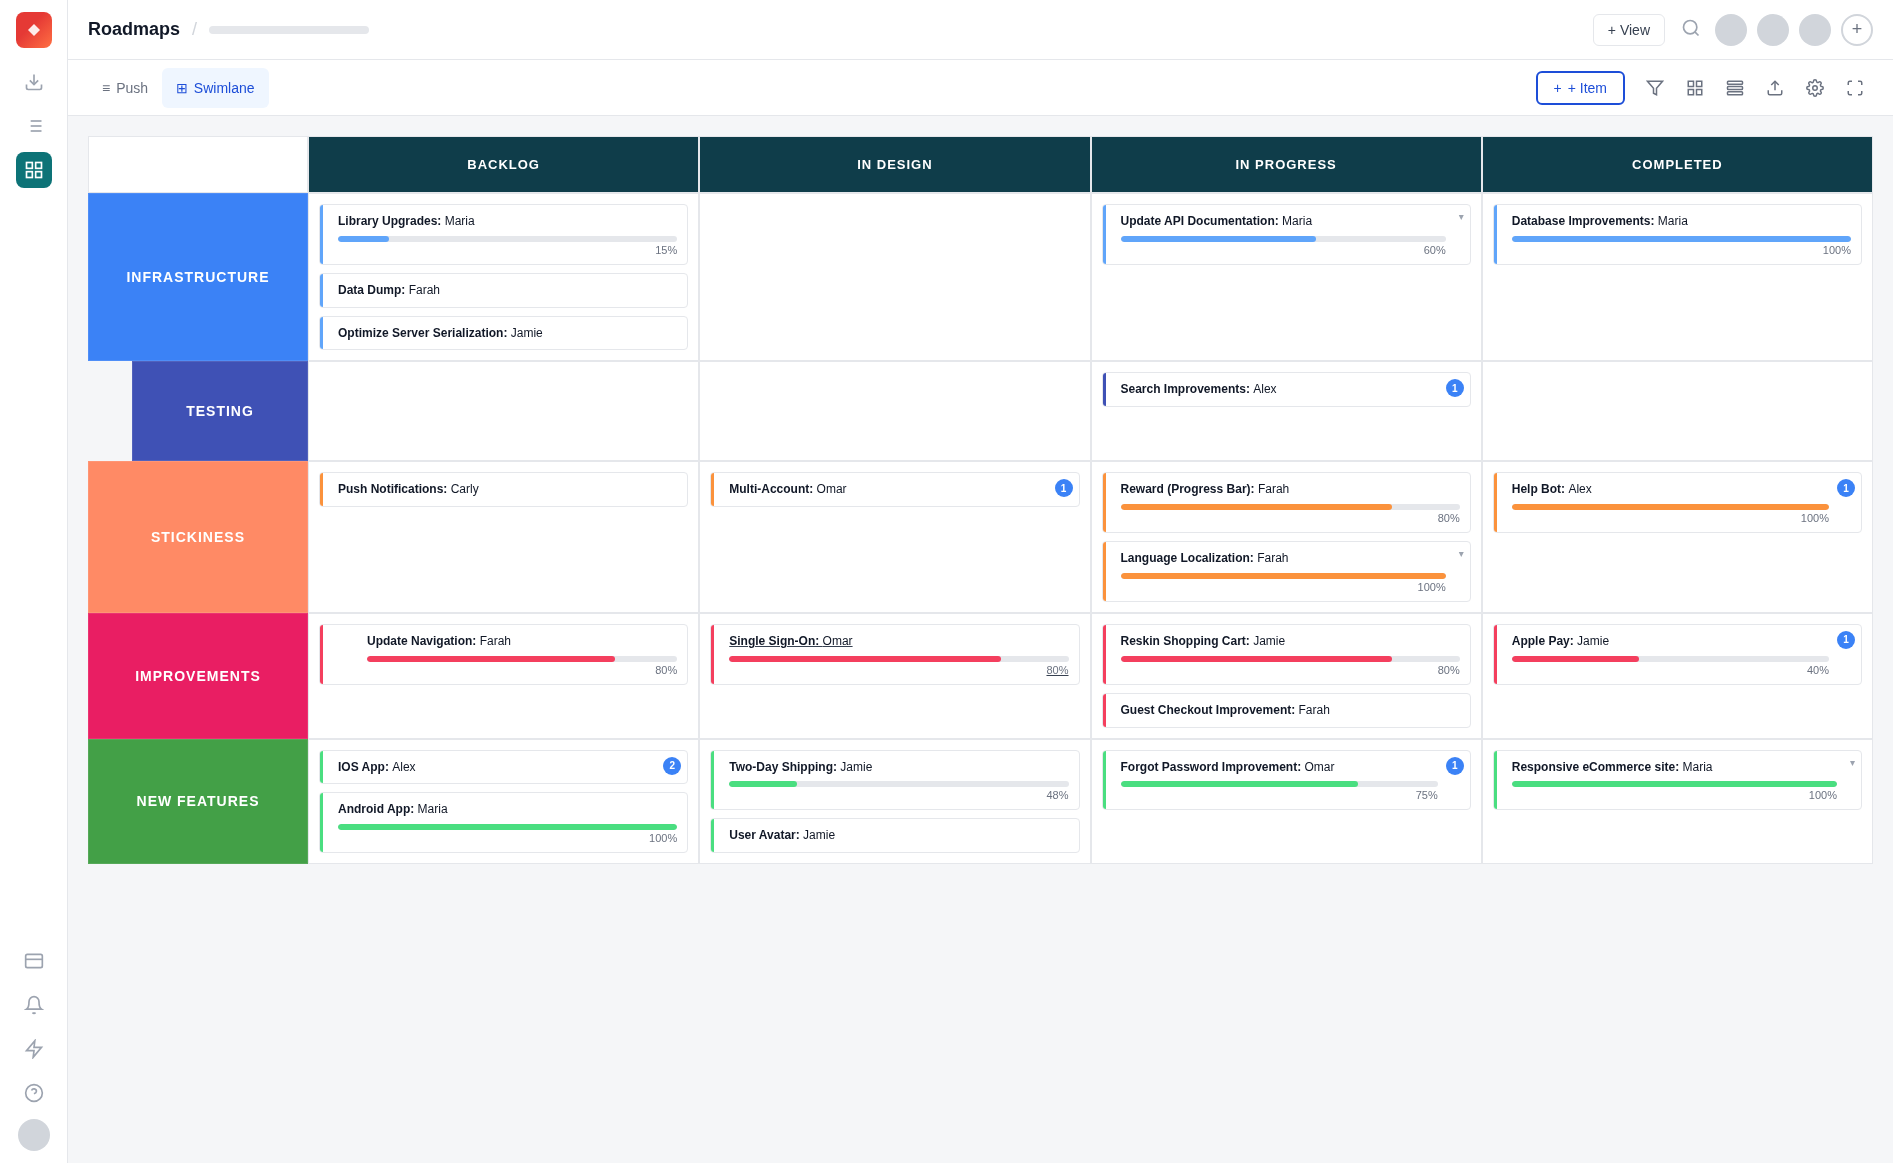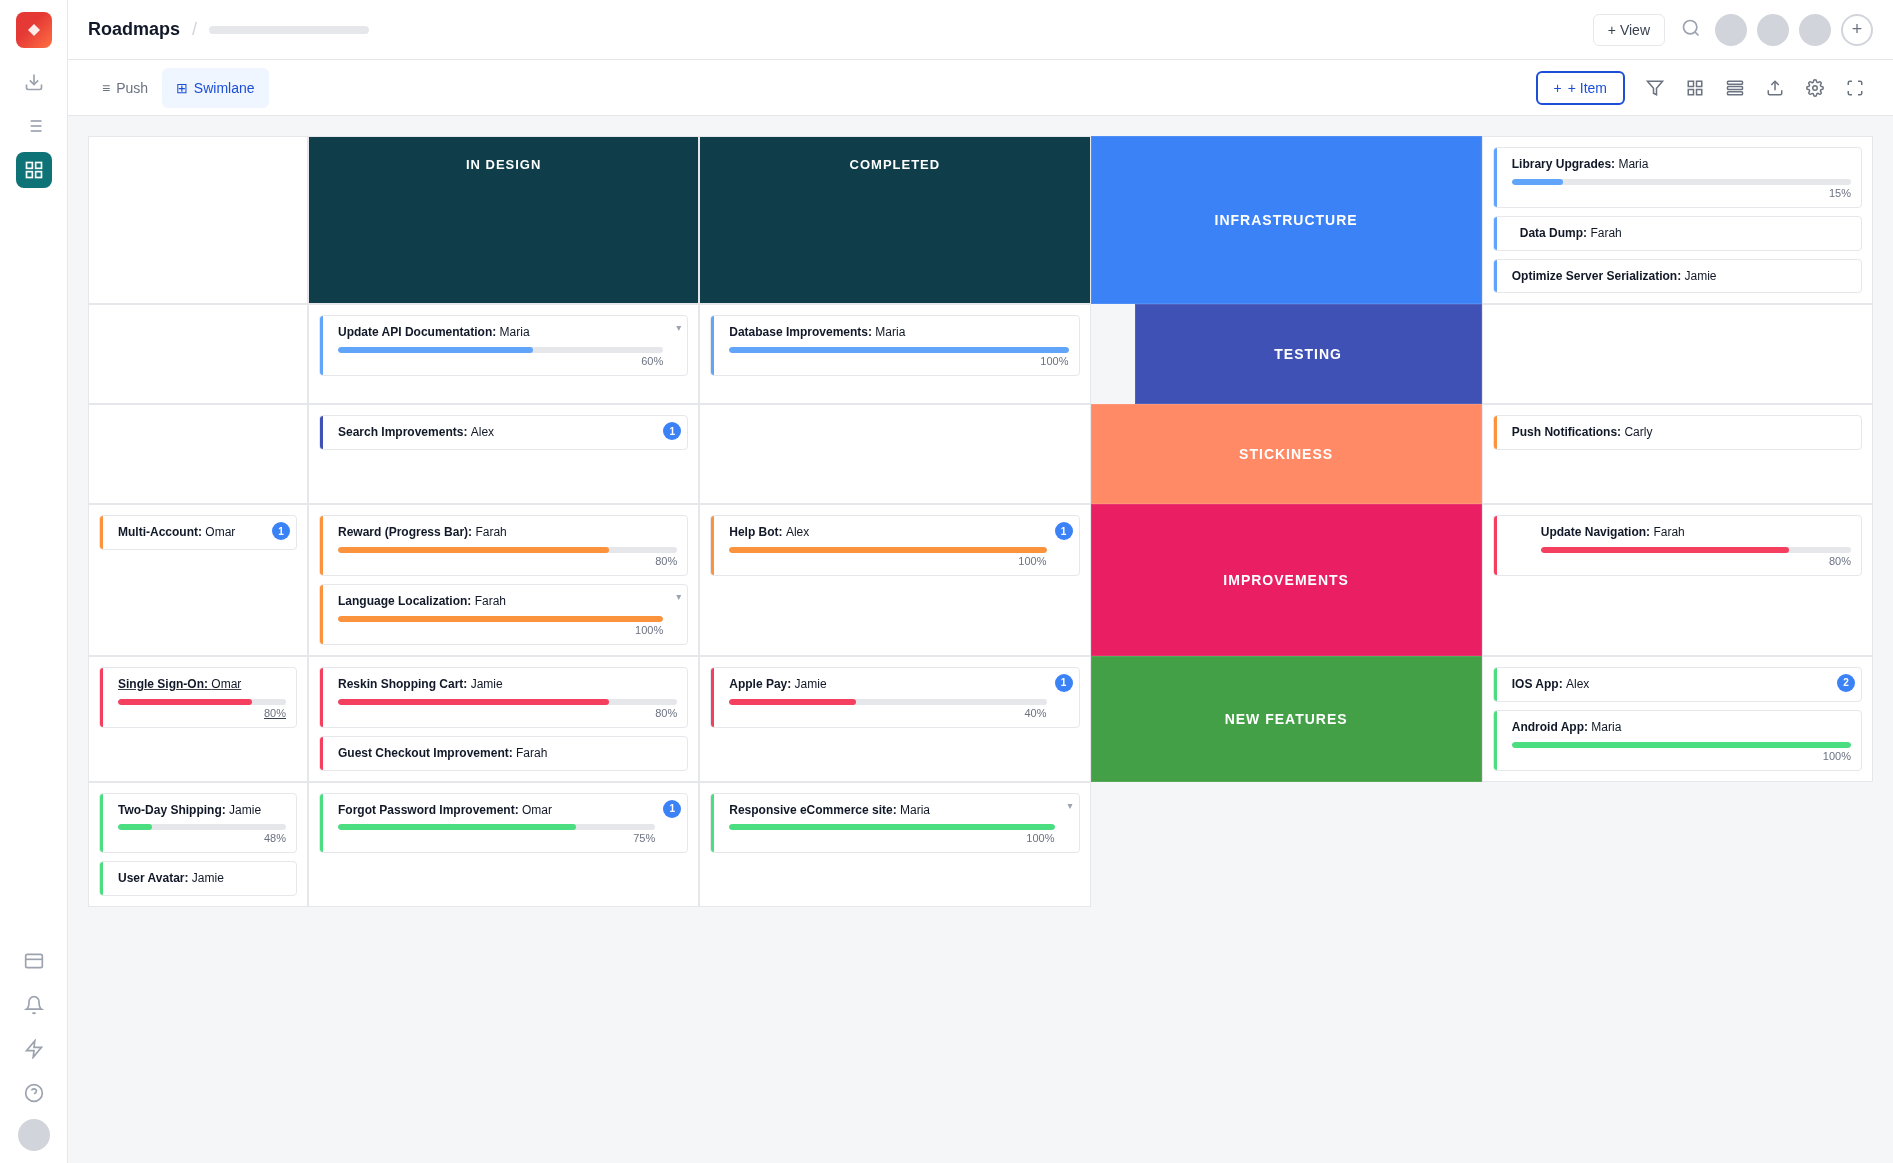--- a/index.html
+++ b/index.html
@@ -398,38 +398,40 @@
             <path d="M8 3H5a2 2 0 00-2 2v3m18 0V5a2 2 0 00-2-2h-3m0 18h3a2 2 0 002-2v-3M3 16v3a2 2 0 002 2h3"></path>
           </svg>
       </button>
     </div>
   </div>
 
   <div class="board">
     <div class="swimlane-grid">
 
       <div class="col-header-empty" style="background:#fff; border:1px solid #e5e7eb;"></div>
+      <div class="col-header">BACKLOG</div>
       <div class="col-header">IN DESIGN</div>
+      <div class="col-header">IN PROGRESS</div>
       <div class="col-header">COMPLETED</div>
 
       <div class="row-label infrastructure">INFRASTRUCTURE</div>
       <div class="cell">
         <div class="card">
           <div style="position:absolute;left:0;top:0;bottom:0;width:3px;background:#60a5fa;border-radius:4px 0 0 4px;"></div>
           <div style="padding-left:8px;">
             <div class="card-title"><span>Library Upgrades:</span> <span style="font-weight:400">Maria</span></div>
             <div class="progress-bar-bg">
                 <div class="progress-bar-fill" style="width:15%;background:#60a5fa;"></div>
               </div>
             <div class="progress-label">15%</div>
           </div>
         </div>
         <div class="card">
           <div style="position:absolute;left:0;top:0;bottom:0;width:3px;background:#60a5fa;border-radius:4px 0 0 4px;"></div>
-          <div style="padding-left:8px;margin-left:8px;">
+          <div style="padding-left:8px;">
               <div class="card-title">Data Dump: <span style="font-weight:400">Farah</span></div>
             </div>
         </div>
         <div class="card">
           <div style="position:absolute;left:0;top:0;bottom:0;width:3px;background:#60a5fa;border-radius:4px 0 0 4px;"></div>
           <div style="padding-left:8px;">
               <div class="card-title">Optimize Server Serialization: <span style="font-weight:400">Jamie</span></div>
             </div>
         </div>
       </div>

